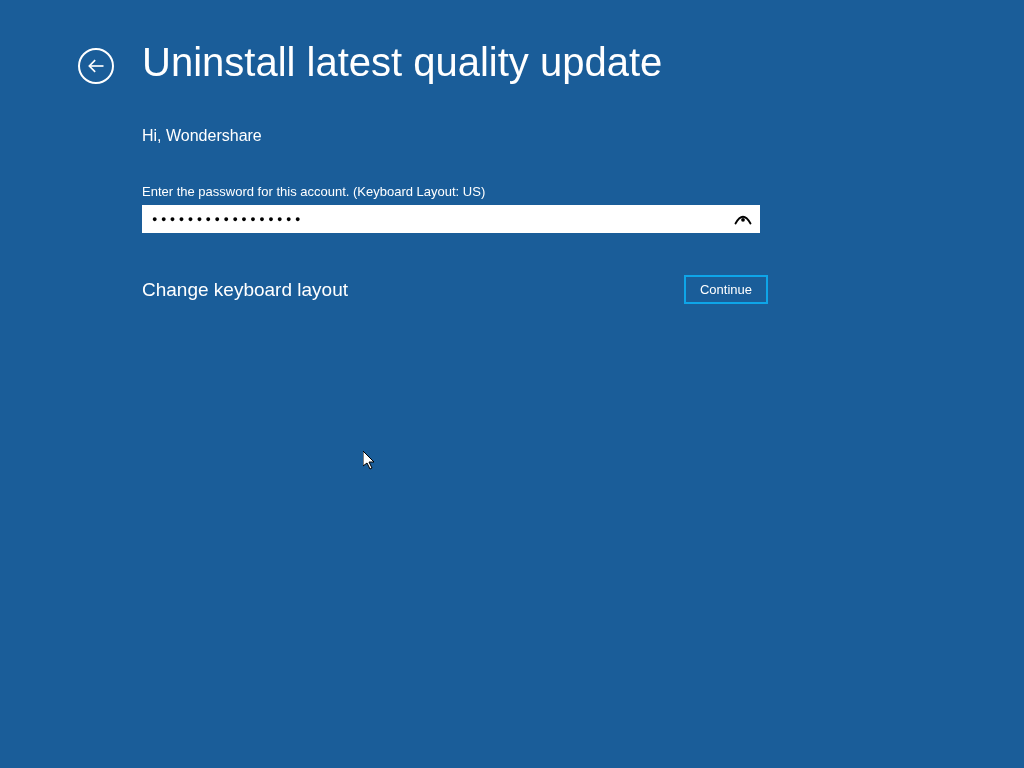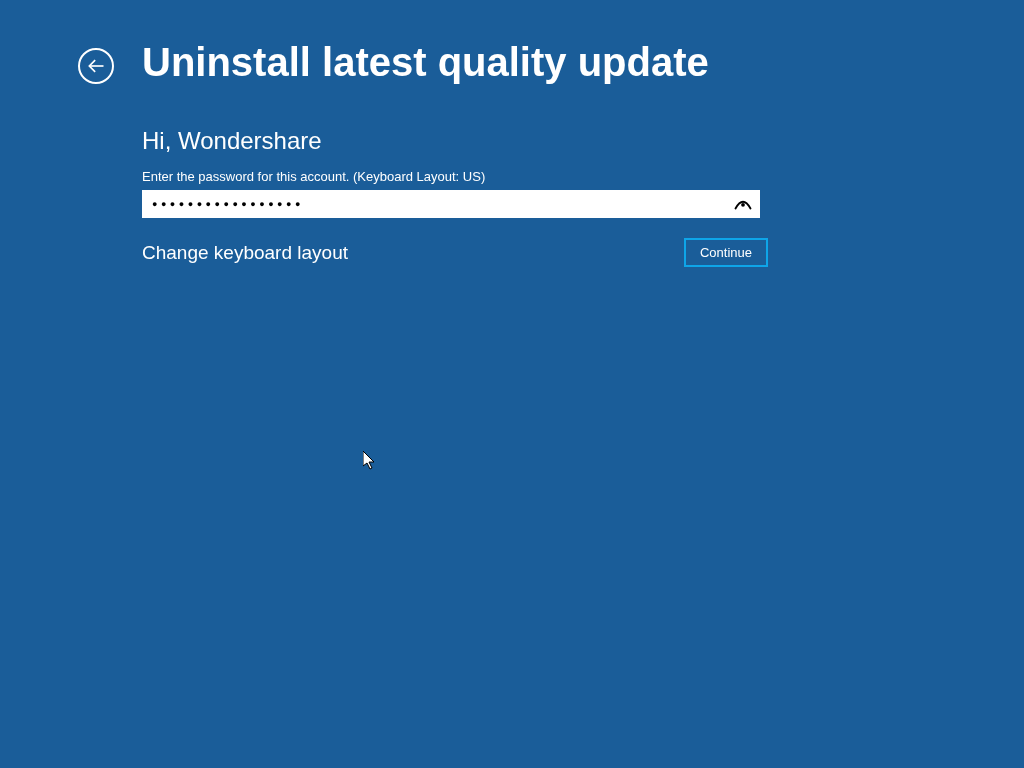--- a/index.html
+++ b/index.html
@@ -33,35 +33,35 @@
       cursor: pointer;
       margin-right: 28px;
       margin-top: 6px;
     }
     .back-button svg {
       width: 20px;
       height: 20px;
     }
     .page-title {
       font-size: 40px;
-      font-weight: 700;
+      font-weight: 400;
       letter-spacing: 0px;
     }
     .content {
       padding-left: 142px;
       padding-top: 42px;
       width: 770px;
     }
     .greeting {
-      font-size: 24px;
+      font-size: 16px;
       font-weight: 300;
     }
     .instruction {
       font-size: 13px;
-      margin-top: 14px;
+      margin-top: 39px;
       font-weight: 400;
     }
     .password-field {
       margin-top: 6px;
       width: 618px;
       height: 28px;
       background-color: #ffffff;
       display: flex;
       align-items: center;
       position: relative;
@@ -81,21 +81,21 @@
       transform: translateY(-50%);
       cursor: pointer;
       color: #000000;
       display: flex;
       align-items: center;
     }
     .bottom-row {
       display: flex;
       justify-content: space-between;
       align-items: center;
-      margin-top: 20px;
+      margin-top: 42px;
       width: 626px;
     }
     .change-layout {
       font-size: 19px;
       font-weight: 300;
       cursor: pointer;
     }
     .continue-button {
       border: 2px solid #0ea5e9;
       background: transparent;

